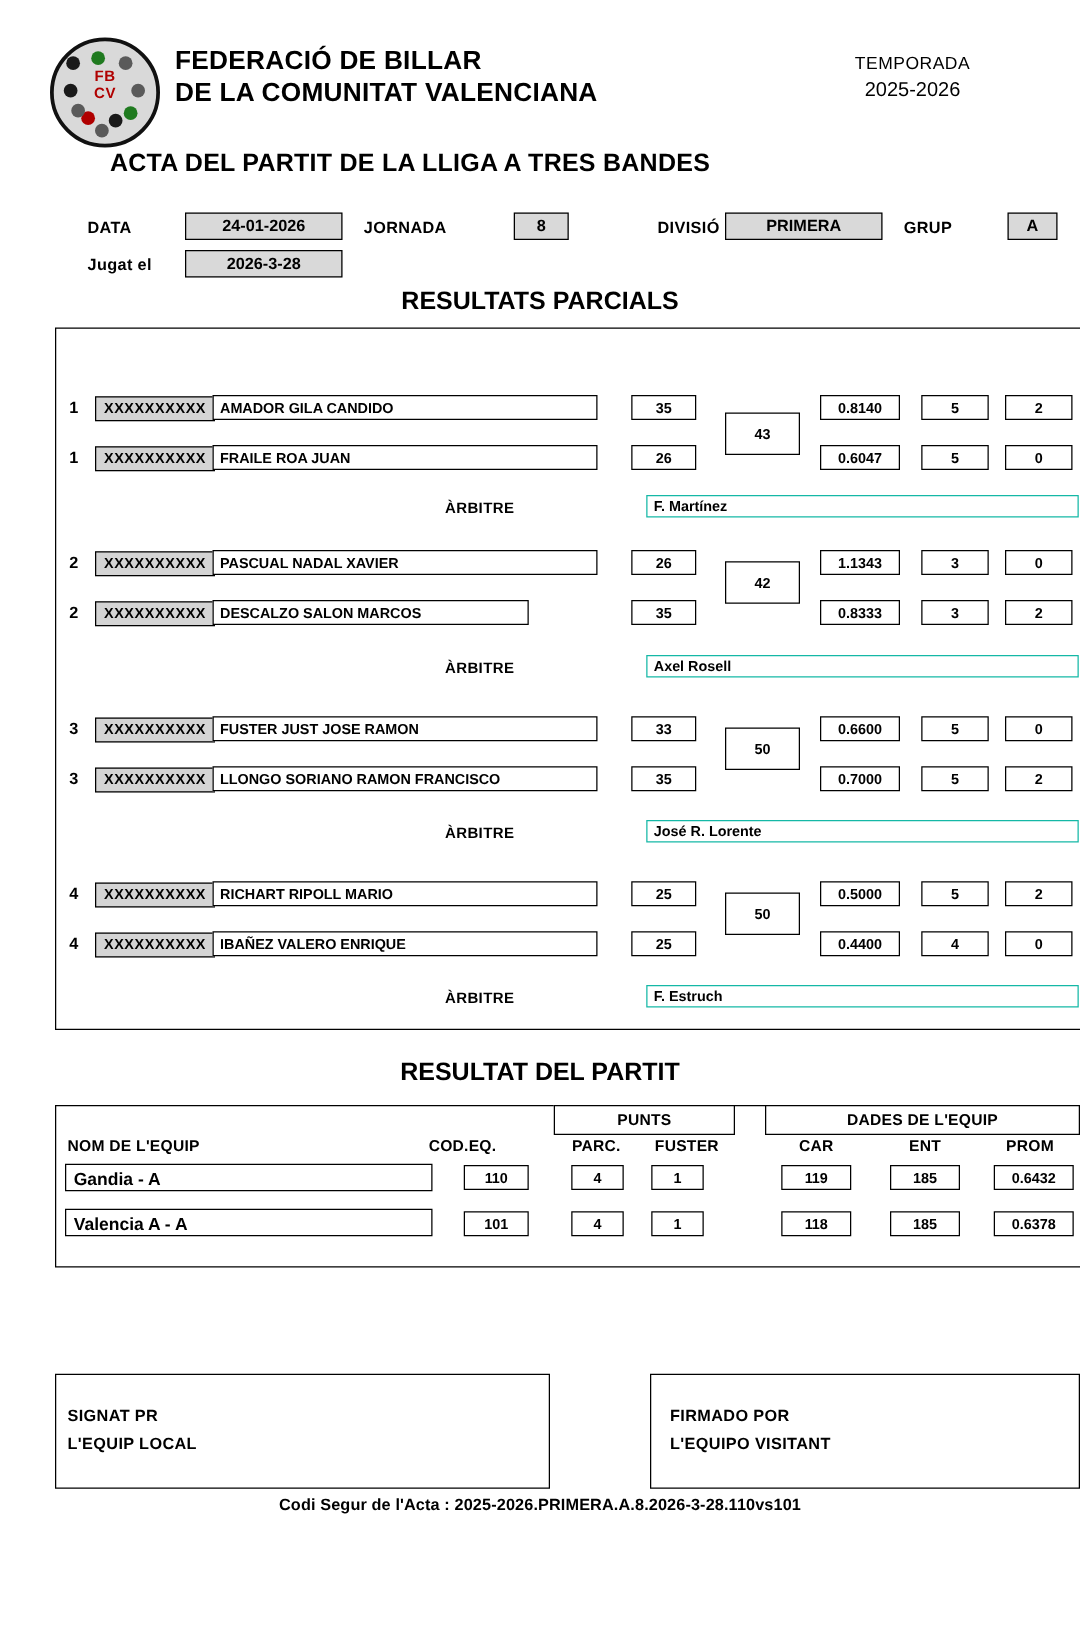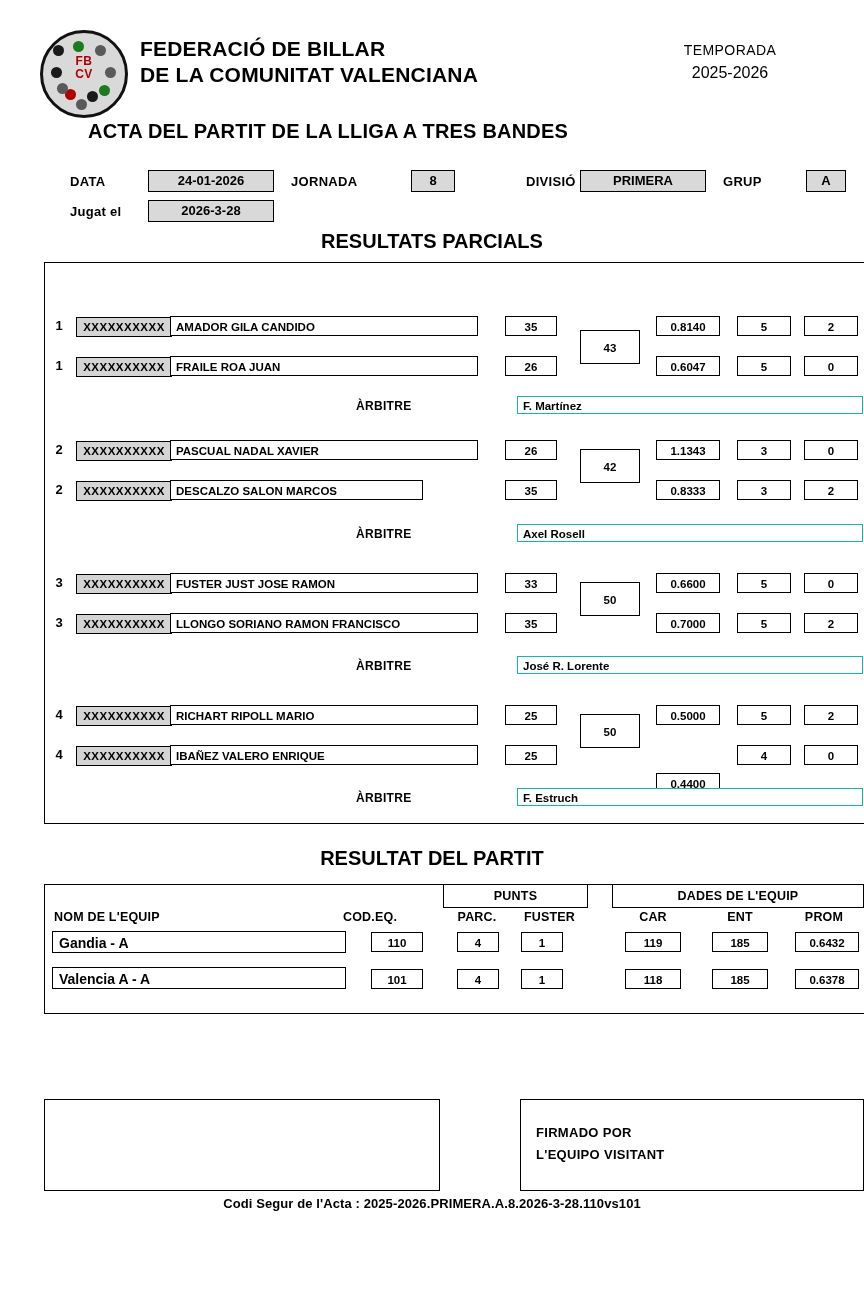--- a/index.html
+++ b/index.html
@@ -386,21 +386,21 @@
   <div class="cell" style="left:656px; top:705px; width:64px;">0.5000</div>
   <div class="cell" style="left:737px; top:705px; width:54px;">5</div>
   <div class="cell" style="left:804px; top:705px; width:54px;">2</div>
 
   <div class="ent-cell" style="left:580px; top:714px; width:60px;">50</div>
 
   <div class="ord" style="left:50px; top:747px;">4</div>
   <div class="lic" style="left:76px; top:746px; width:94px;">XXXXXXXXXX</div>
   <div class="name" style="left:170px; top:745px; width:308px;">IBAÑEZ VALERO ENRIQUE</div>
   <div class="cell" style="left:505px; top:745px; width:52px;">25</div>
-  <div class="cell" style="left:656px; top:745px; width:64px;margin-top:28px;">0.4400</div>
+  <div class="cell" style="left:656px; top:745px; width:64px;">0.4400</div>
   <div class="cell" style="left:737px; top:745px; width:54px;">4</div>
   <div class="cell" style="left:804px; top:745px; width:54px;">0</div>
 
   <div class="arb-label" style="left:356px; top:791px;">ÀRBITRE</div>
   <div class="arb-box" style="left:517px; top:788px; width:346px;">F. Estruch</div>
 
   <div class="section-title" style="top:847px;">RESULTAT DEL PARTIT</div>
 
   <div class="panel" style="left:44px; top:884px; width:820px; height:128px;"></div>
 
@@ -428,20 +428,24 @@
 
   <div class="team-name" style="left:52px; top:967px; width:294px;">Valencia A - A</div>
   <div class="cell" style="left:371px; top:969px; width:52px; line-height:20px;">101</div>
   <div class="cell" style="left:457px; top:969px; width:42px; line-height:20px;">4</div>
   <div class="cell" style="left:521px; top:969px; width:42px; line-height:20px;">1</div>
   <div class="cell" style="left:625px; top:969px; width:56px; line-height:20px;">118</div>
   <div class="cell" style="left:712px; top:969px; width:56px; line-height:20px;">185</div>
   <div class="cell" style="left:795px; top:969px; width:64px; line-height:20px;">0.6378</div>
 
   <div class="sign-box" style="left:44px; top:1099px; width:396px; height:92px;"></div>
+  <div class="sign-text" style="left:54px; top:1122px;">
+    <div>SIGNAT  PR</div>
+    <div>L'EQUIP LOCAL</div>
+  </div>
 
   <div class="sign-box" style="left:520px; top:1099px; width:344px; height:92px;"></div>
   <div class="sign-text" style="left:536px; top:1122px;">
     <div>FIRMADO  POR</div>
     <div>L'EQUIPO VISITANT</div>
   </div>
 
   <div class="code-line" style="top:1196px;">Codi Segur de l'Acta : 2025-2026.PRIMERA.A.8.2026-3-28.110vs101</div>
 
 </div>

